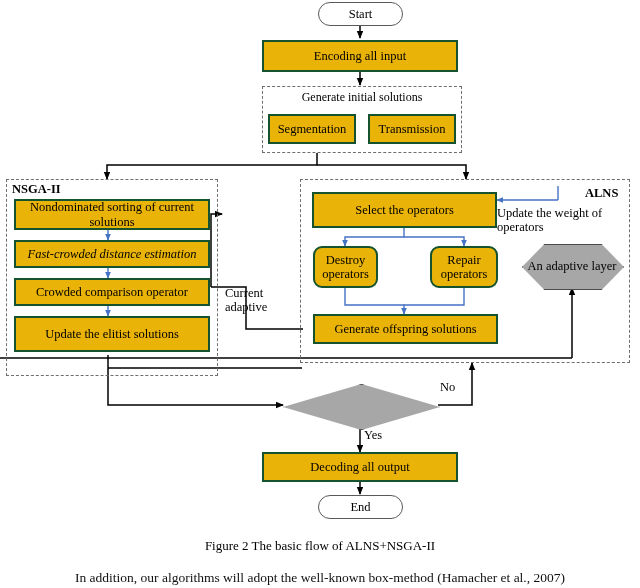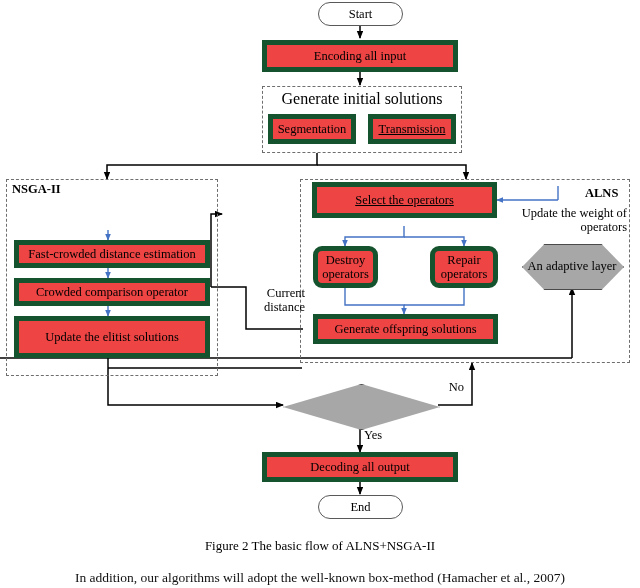--- a/index.html
+++ b/index.html
@@ -2,32 +2,32 @@
 <html><head>
 <meta charset="utf-8">
 <style>
   html,body{margin:0;padding:0;background:#ffffff;}
   body{width:640px;height:588px;position:relative;overflow:hidden;
        font-family:"Liberation Serif", serif;color:#000;}
   #stage{position:absolute;left:0;top:0;width:640px;height:588px;}
 
   
   .node{position:absolute;box-sizing:border-box;display:flex;align-items:center;
-        justify-content:center;text-align:center;background:#ef4444;
-        border:5px solid #14532d;font-size:12.5px;line-height:1.15;color:#000;}
+        justify-content:center;text-align:center;background:#eab308;
+        border:2px solid #14532d;font-size:12.5px;line-height:1.15;color:#000;}
   .node.term{background:#ffffff;border:1px solid #595959;border-radius:12px;}
   .node.rounded{border-radius:9px;}
 
   
   .group{position:absolute;box-sizing:border-box;border:1.3px dashed #6e6e6e;
          background:transparent;}
   .group-label{position:absolute;font-size:12.5px;font-weight:bold;
                font-family:"Liberation Serif", serif;color:#000;background:transparent;}
-  .caption-txt{position:absolute;font-size:16px;text-align:center;color:#000;}
-  .edge-label{position:absolute;font-size:12.5px;color:#000;text-align:right;
+  .caption-txt{position:absolute;font-size:12px;text-align:center;color:#000;}
+  .edge-label{position:absolute;font-size:12.5px;color:#000;text-align:left;
               line-height:1.15;}
   .figcaption{position:absolute;width:640px;text-align:center;font-size:13px;color:#000;}
   .bodytext{position:absolute;width:640px;text-align:center;font-size:13.5px;color:#111;
             overflow:hidden;}
   svg.wires{position:absolute;left:0;top:0;width:640px;height:588px;
             pointer-events:none;}
   
   .diamond{position:absolute;display:flex;align-items:center;justify-content:center;}
   .diamond .dshape{position:absolute;left:0;top:0;width:100%;height:100%;
       background:#a7a7a7;border:1px solid #4a4a4a;
@@ -97,61 +97,64 @@
 
   <div class="node" style="left:262px;top:40px;width:196px;height:32px;">
     <span>Encoding all input</span>
   </div>
 
   <div class="group" style="left:262px;top:86px;width:200px;height:67px;"></div>
   <div class="caption-txt" style="left:262px;top:90px;width:200px;">Generate initial solutions</div>
   <div class="node" style="left:268px;top:114px;width:88px;height:30px;">
     <span>Segmentation</span>
   </div>
-  <div class="node" style="left:368px;top:114px;width:88px;height:30px;text-decoration:underline;">
+  <div class="node" style="left:368px;top:114px;width:88px;height:30px;">
     <span>Transmission</span>
   </div>
 
   <div class="group" style="left:6px;top:179px;width:212px;height:197px;"></div>
   <div class="group-label" style="left:12px;top:182px;">NSGA-II</div>
 
-  <div class="node" style="left:14px;top:240px;width:196px;height:28px;padding:4px 4px;">
+  <div class="node" style="left:14px;top:199px;width:196px;height:31px;padding:0 4px;">
+    <span>Nondominated sorting of current solutions</span>
+  </div>
+  <div class="node" style="left:14px;top:240px;width:196px;height:28px;padding:4px 4px;font-style:italic;">
     <span>Fast-crowded distance estimation</span>
   </div>
   <div class="node" style="left:14px;top:278px;width:196px;height:28px;padding:0 13px;">
     <span>Crowded comparison operator</span>
   </div>
   <div class="node" style="left:14px;top:316px;width:196px;height:28px;padding:16px 4px;">
     <span>Update the elitist solutions</span>
   </div>
 
   <div class="group" style="left:300px;top:179px;width:330px;height:184px;"></div>
   <div class="group-label" style="left:585px;top:186px;">ALNS</div>
 
-  <div class="node" style="left:312px;top:182px;width:185px;height:36px;text-decoration:underline;">
+  <div class="node" style="left:312px;top:192px;width:185px;height:36px;">
     <span>Select the operators</span>
   </div>
 
   <div class="node rounded" style="left:313px;top:246px;width:65px;height:42px;">
     <span>Destroy operators</span>
   </div>
   <div class="node" style="left:313px;top:314px;width:185px;height:30px;">
     <span>Generate offspring solutions</span>
   </div>
 
   <div class="node rounded" style="left:430px;top:246px;width:68px;height:42px;">
     <span>Repair operators</span>
   </div>
 
   <div class="hex" style="left:522px;top:244px;width:100px;height:44px;">
     <div class="hshape"></div>
     <div class="htext">An adaptive layer</div>
   </div>
 
-  <div class="edge-label" style="left:225px;top:286px;width:80px;">Current distance</div>
+  <div class="edge-label" style="left:225px;top:286px;width:80px;">Current adaptive</div>
 
   <div class="edge-label" style="left:497px;top:206px;width:130px;">Update the weight of operators</div>
 
 
   <div class="edge-label" style="left:440px;top:380px;width:24px;">No</div>
 
   <div class="edge-label" style="left:364px;top:428px;width:30px;text-align:left;">Yes</div>
 
   <div class="diamond" style="left:283px;top:384px;width:155px;height:44px;">
     <div class="dshape"></div>

